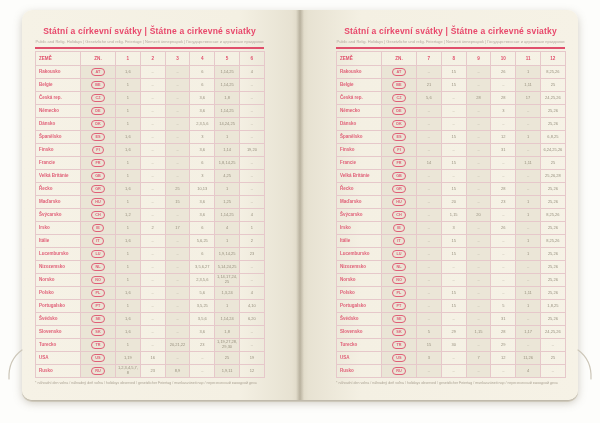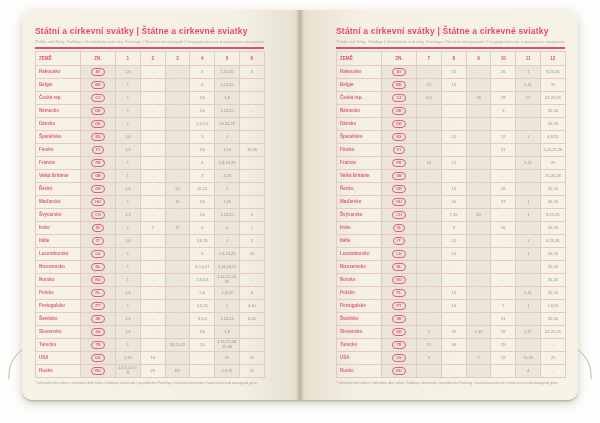--- a/index.html
+++ b/index.html
@@ -32,21 +32,21 @@
     background:linear-gradient(to left,#f6f2e6 0%,#f4f0e3 78%,#e7e2d2 97%,#ddd7c5 100%);
   }
   .gutter{
     position:absolute;left:274px;top:0;width:8px;height:390px;
     background:linear-gradient(to right,rgba(90,80,60,0) 0%,rgba(90,80,60,.28) 50%,rgba(90,80,60,0) 100%);
     pointer-events:none;
   }
   .content{width:229px;}
   .pg-title{
     color:#e8486b;font-size:8.5px;font-weight:bold;
-    text-align:left;letter-spacing:.2px;margin:2px 0 3px 0;
+    text-align:center;letter-spacing:.2px;margin:2px 0 3px 0;
   }
   .pg-subtitle{
     color:#b4a9a0;font-size:4px;text-align:center;margin:0 0 3px 0;
     white-space:nowrap;overflow:hidden;
   }
   .rule{border-top:2px solid #e0506c;margin-bottom:2px;}
   table{
     width:229px;table-layout:fixed;border-collapse:collapse;
     border:1px solid #e0b9bc;
   }

